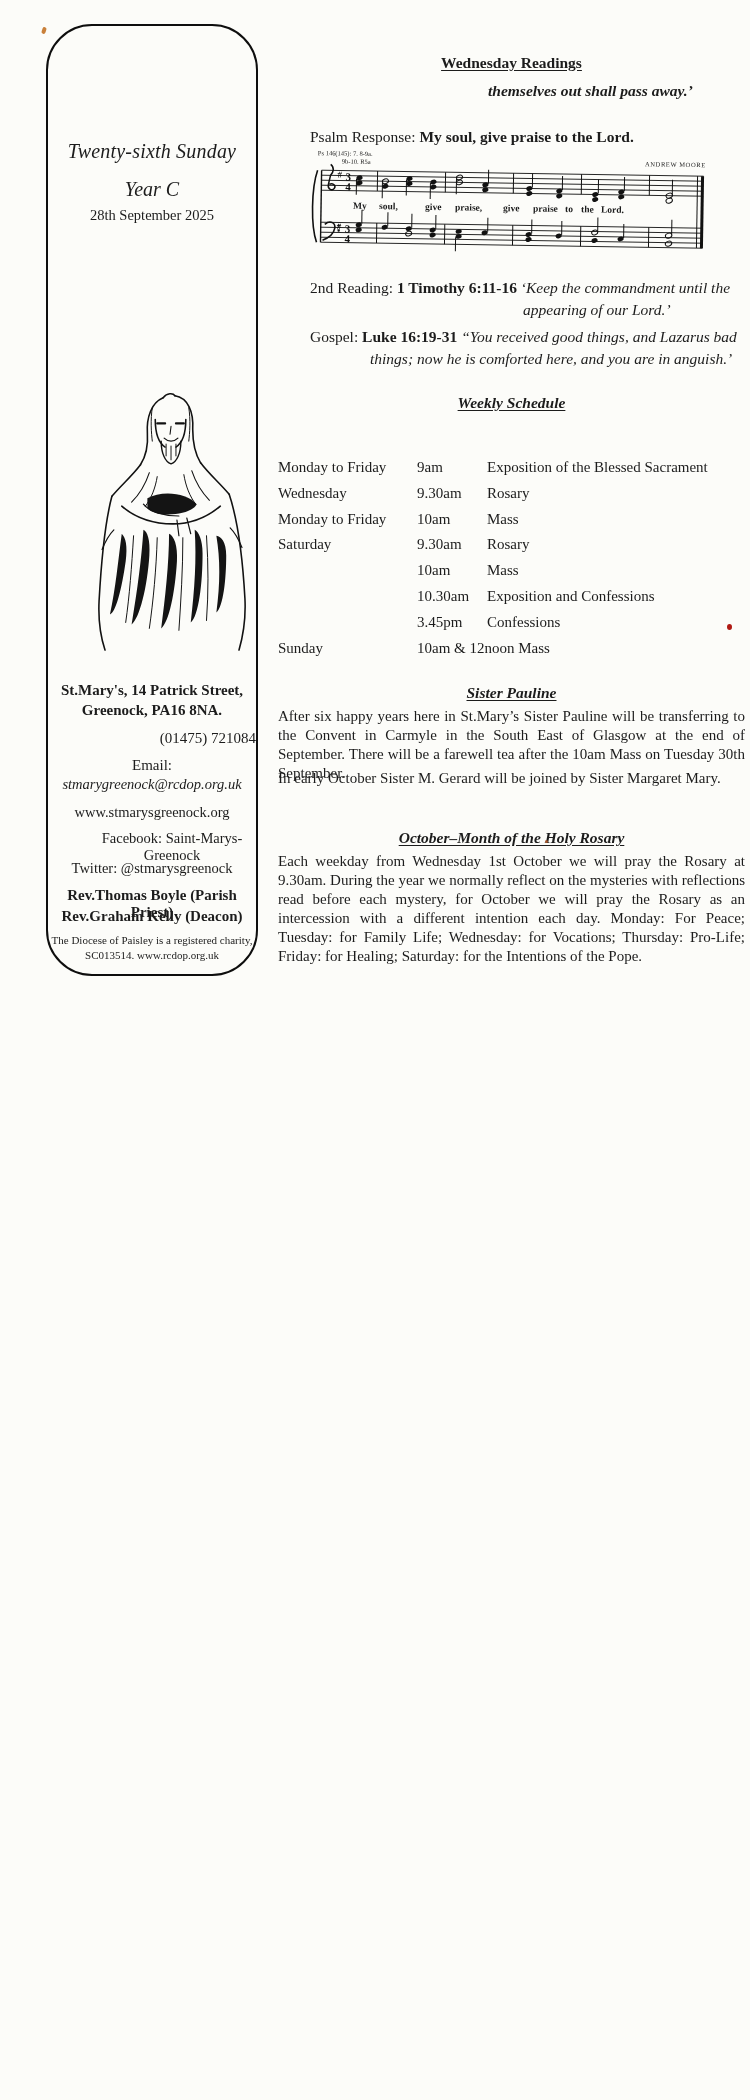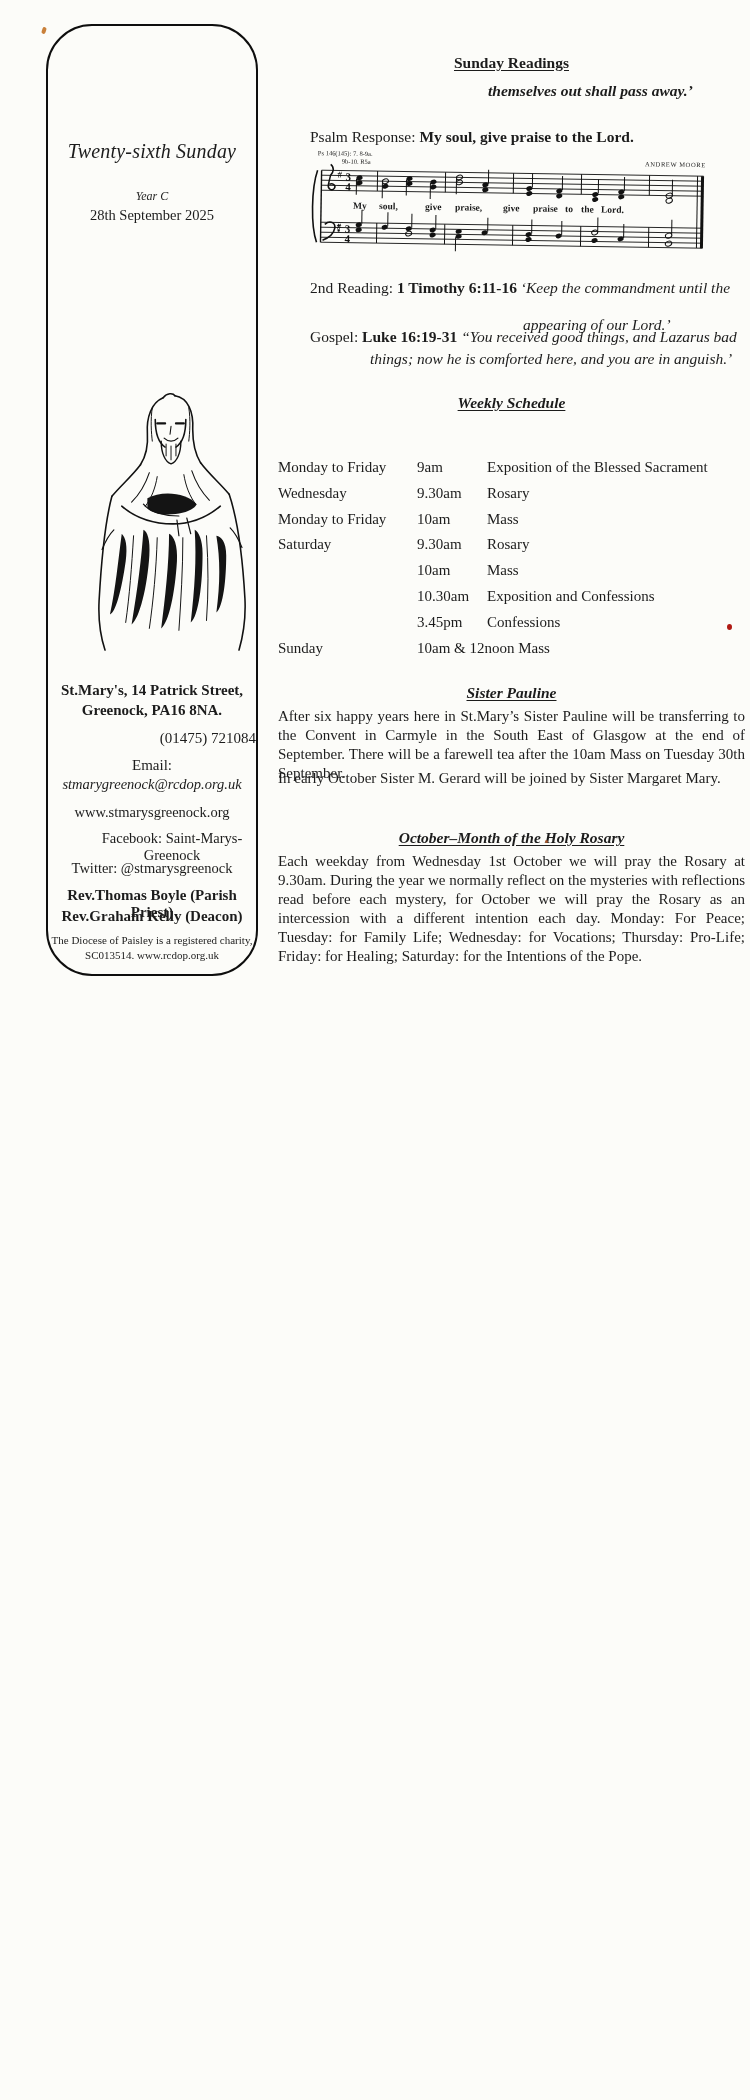--- a/index.html
+++ b/index.html
@@ -10,21 +10,21 @@
     color:#1c1c1c;
     overflow:hidden;
   }
   
   .sidebar-card{
     position:absolute;left:46px;top:24px;width:212px;height:952px;
     border:2.5px solid #0e0e0e;border-radius:46px;
     text-align:center;box-sizing:border-box;
   }
   .sb-title{position:absolute;left:0;right:0;top:114px;font-style:italic;font-size:20px;letter-spacing:.2px;}
-  .sb-year{position:absolute;left:0;right:0;top:152px;font-style:italic;font-size:12px;margin-top:11px;}
+  .sb-year{position:absolute;left:0;right:0;top:152px;font-style:italic;font-size:20px;}
   .sb-date{position:absolute;left:0;right:0;top:181px;font-size:14.5px;}
   .sb-illustration{position:absolute;left:44px;top:356px;width:162px;height:272px;}
   .sb-addr1{position:absolute;left:0;right:0;top:656px;font-weight:bold;font-size:15px;}
   .sb-addr2{position:absolute;left:0;right:0;top:676px;font-weight:bold;font-size:15px;}
   .sb-phone{position:absolute;left:0;right:0;top:704px;font-size:15px;text-align:right;}
   .sb-email-label{position:absolute;left:0;right:0;top:731px;font-size:15px;}
   .sb-email{position:absolute;left:0;right:0;top:750px;font-style:italic;font-size:14.5px;}
   .sb-web{position:absolute;left:0;right:0;top:778px;font-size:14.5px;}
   .sb-fb{position:absolute;left:0;right:0;top:804px;font-size:14.5px;padding-left:40px;}
   .sb-tw{position:absolute;left:0;right:0;top:834px;font-size:14.5px;}
@@ -47,21 +47,21 @@
   .h-october{top:829px;}
 
   .reading{position:absolute;left:0;width:100%;font-size:15.5px;line-height:22px;}
   .reading .line1{padding-left:32px;}
   .r-first{top:80px;}
   .r-second{top:277px;}
   .r-gospel{top:326px;}
   .ref{font-weight:bold;}
   .quote{font-style:italic;}
   .q2-first{padding-left:210px;font-weight:bold;}
-  .q2-second{padding-left:245px;margin-top:15px;}
+  .q2-second{padding-left:245px;}
   .q2-gospel{padding-left:92px;}
   .psalm-line{position:absolute;left:0;top:128px;width:100%;padding-left:32px;font-size:15.5px;box-sizing:border-box;}
   .psalm-bold{font-weight:bold;}
 
   .music-wrap{position:absolute;left:30px;top:146px;width:402px;height:108px;
     transform:rotate(0.9deg);transform-origin:0 0;}
   .music-wrap svg{display:block;}
   .m-text{font-family:"Liberation Serif", serif;}
 
   .schedule{position:absolute;left:0;top:419px;width:100%;font-size:15px;margin-top:40px;}
@@ -144,21 +144,21 @@
   <div class="sb-fb">Facebook: Saint-Marys-Greenock</div>
   <div class="sb-tw">Twitter: @stmarysgreenock</div>
   <div class="sb-priest">Rev.Thomas Boyle (Parish Priest)</div>
   <div class="sb-deacon">Rev.Graham Kelly (Deacon)</div>
   <div class="sb-charity1">The Diocese of Paisley is a registered charity,</div>
   <div class="sb-charity2">SC013514.  www.rcdop.org.uk</div>
 </div>
 
 <div class="main">
 
-  <div class="section-heading h-readings">Sunday Readings</div>
+  <div class="section-heading h-readings">Wednesday Readings</div>
 
   <div class="reading r-first">
     <div class="quote q2-first">themselves out shall pass away.’</div>
   </div>
 
   <div class="psalm-line">
     <span>Psalm Response:  </span><span class="psalm-bold">My soul, give praise to the Lord.</span>
   </div>
 
   <div class="music-wrap">

